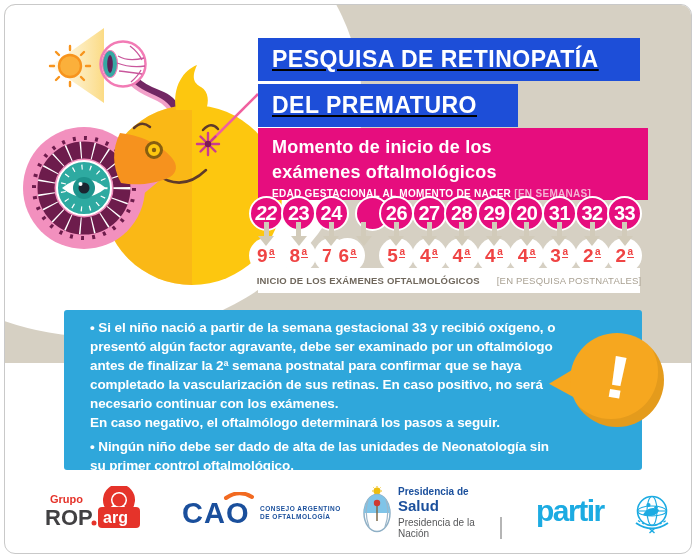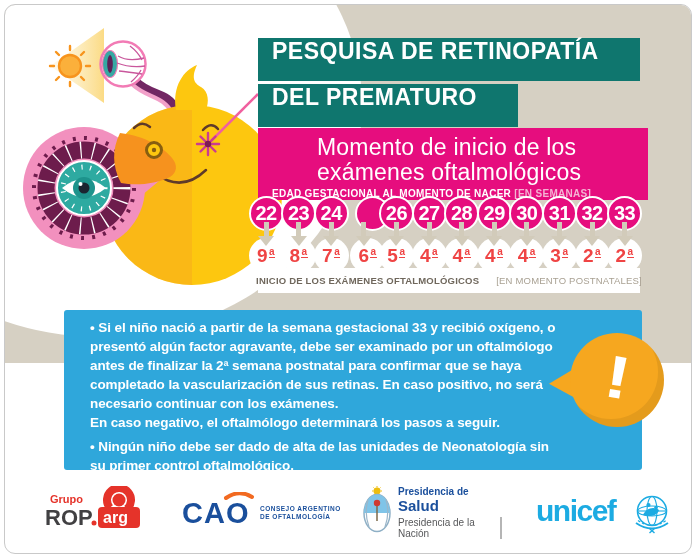--- a/index.html
+++ b/index.html
@@ -4,30 +4,30 @@
 <style>
   html,body{margin:0;padding:0;background:#ffffff;}
   #stage{position:relative;width:696px;height:558px;background:#fff;
          font-family:"Liberation Sans",sans-serif;overflow:hidden;}
   .frame{position:absolute;left:4px;top:4px;width:686px;height:548px;
          border:1px solid #c9c9c9;border-radius:11px;pointer-events:none;z-index:60;}
   .beige{position:absolute;left:5px;top:5px;width:686px;height:358px;
          background:#d6d0c3;border-radius:10px 10px 0 0;overflow:hidden;z-index:1;}
   .illu{position:absolute;left:-5px;top:-5px;width:696px;height:558px;}
 
-  .titlebox{position:absolute;background:#0f766e;display:flex;
-            padding-left:14px;box-sizing:border-box;z-index:10;}
+  .titlebox{position:absolute;background:#1d4ed8;display:flex;align-items:center;
+            padding-left:14px;box-sizing:border-box;z-index:10;text-decoration:underline;}
   .t1{left:258px;top:38px;width:382px;height:43px;}
   .t2{left:258px;top:84px;width:260px;height:43px;}
   .titlebox span{color:#fff;font-weight:bold;font-size:23px;letter-spacing:.5px;}
 
   .pinkbox{position:absolute;left:258px;top:128px;width:390px;height:72px;
            background:#e60d7e;z-index:9;box-sizing:border-box;padding:7px 0 0 14px;}
-  .pink-heading{color:#fff;font-weight:normal;font-size:23px;line-height:25px;
-                white-space:pre-line;letter-spacing:.2px;margin-left:45px;}
+  .pink-heading{color:#fff;font-weight:bold;font-size:18px;line-height:25px;
+                white-space:pre-line;letter-spacing:.2px;}
   .pink-sub{margin-top:3px;font-size:10px;font-weight:bold;letter-spacing:.3px;}
   .pink-sub .b{color:#fff;} .pink-sub .l{color:#f4b3d3;font-weight:bold;}
 
   .gcircle{position:absolute;top:196px;width:35px;height:35px;border-radius:50%;
            background:#e60d7e;border:2.2px solid #fff;box-sizing:border-box;
            color:#fff;font-weight:bold;font-size:20px;line-height:30px;text-align:center;
            letter-spacing:-.5px;z-index:11;}
   .wcircle{position:absolute;top:238px;width:35px;height:35px;border-radius:50%;
            background:#fff;color:#ef4444;font-weight:bold;font-size:19px;line-height:35px;
            text-align:center;z-index:11;}
@@ -167,29 +167,29 @@
   <div class="pinkbox">
     <div class="pink-heading">Momento de inicio de los
 exámenes oftalmológicos</div>
     <div class="pink-sub">
       <span class="b">EDAD GESTACIONAL AL MOMENTO DE NACER</span>
       <span class="l">[EN SEMANAS]</span>
     </div>
   </div>
 
   <div id="gest-row">
-      <div class="gcircle" style="left: 248.5px;">22</div>
+      <div class="gcircle" style="left: 248.5px; font-style: italic;">22</div>
       <div class="gcircle" style="left: 281.1px;">23</div>
       <div class="gcircle" style="left: 313.7px;">24</div>
       <div class="gcircle" style="left: 355px; padding-left: 28px;">25</div>
       <div class="gcircle" style="left: 378.9px;">26</div>
       <div class="gcircle" style="left: 411.5px;">27</div>
       <div class="gcircle" style="left: 444.1px;">28</div>
       <div class="gcircle" style="left: 476.7px;">29</div>
-      <div class="gcircle" style="left: 509.3px;">30</div>
+      <div class="gcircle" style="left: 509.3px;">20</div>
       <div class="gcircle" style="left: 541.9px;">31</div>
       <div class="gcircle" style="left: 574.5px;">32</div>
       <div class="gcircle" style="left: 607.1px;">33</div>
     </div>
   <div id="arrow-row">
       <div class="arrow" style="left: 258px;">
         <div class="shaft"></div>
         <div class="head"></div>
       </div>
       <div class="arrow" style="left: 290.6px;">
@@ -234,34 +234,34 @@
       </div>
       <div class="arrow" style="left: 616.6px;">
         <div class="shaft"></div>
         <div class="head"></div>
       </div>
     </div>
   <div id="exam-row">
       <div class="wcircle" style="left: 248.5px;"><span>9</span><span class="ord">a</span></div>
       <div class="wcircle" style="left: 281.1px;"><span>8</span><span class="ord">a</span></div>
       <div class="wcircle" style="left: 313.7px;"><span>7</span><span class="ord">a</span></div>
-      <div class="wcircle" style="left: 350px;"><span>6</span><span class="ord">a</span></div>
+      <div class="wcircle" style="left: 330px;"><span>6</span><span class="ord">a</span></div>
       <div class="wcircle" style="left: 378.9px;"><span>5</span><span class="ord">a</span></div>
       <div class="wcircle" style="left: 411.5px;"><span>4</span><span class="ord">a</span></div>
       <div class="wcircle" style="left: 444.1px;"><span>4</span><span class="ord">a</span></div>
       <div class="wcircle" style="left: 476.7px;"><span>4</span><span class="ord">a</span></div>
       <div class="wcircle" style="left: 509.3px;"><span>4</span><span class="ord">a</span></div>
       <div class="wcircle" style="left: 541.9px;"><span>3</span><span class="ord">a</span></div>
       <div class="wcircle" style="left: 574.5px;"><span>2</span><span class="ord">a</span></div>
       <div class="wcircle" style="left: 607.1px;"><span>2</span><span class="ord">a</span></div>
     </div>
 
   <div class="caption-strip">
     <span class="b">INICIO DE LOS EXÁMENES OFTALMOLÓGICOS</span>
-    <span class="l">[EN MOMENTO POSTNATALES]</span>
+    <span class="l">[EN PESQUISA POSTNATALES]</span>
   </div>
 
   <div class="bluebox">
     <p class="note">• Si el niño nació a partir de la semana gestacional 33 y recibió oxígeno, o
 presentó algún factor agravante, debe ser examinado por un oftalmólogo
 antes de finalizar la 2ª semana postnatal para confirmar que se haya
 completado la vascularización de sus retinas. En caso positivo, no será
 necesario continuar con los exámenes.
 En caso negativo, el oftalmólogo determinará los pasos a seguir.</p>
     <p class="note note2">• Ningún niño debe ser dado de alta de las unidades de Neonatología sin
@@ -308,21 +308,21 @@
       <circle cx="15" cy="17" r="3.2" fill="#cf3930"></circle>
       <path d="M 6,14 Q 2,27 7,41" fill="none" stroke="#9bb6c9" stroke-width="1.2"></path>
       <path d="M 24,14 Q 28,27 23,41" fill="none" stroke="#9bb6c9" stroke-width="1.2"></path>
     </svg>
     <span class="l1">Presidencia de</span>
     <span class="l2">Salud</span>
     <span class="l3">Presidencia de la Nación</span>
   </div>
 
   <div class="logo uni">
-    <span class="word">unicef</span>
+    <span class="word">partir</span>
     <svg width="44" height="44" viewBox="0 0 44 44">
       <g fill="none" stroke="#1cabe2">
         <circle cx="22" cy="19" r="14.5" stroke-width="1.6"></circle>
         <ellipse cx="22" cy="19" rx="14.5" ry="5" stroke-width="1.1"></ellipse>
         <ellipse cx="22" cy="19" rx="5" ry="14.5" stroke-width="1.1"></ellipse>
         <line x1="7.5" y1="19" x2="36.5" y2="19" stroke-width="1.1"></line>
         <path d="M 6,31 Q 22,42 38,31" stroke-width="1.8"></path>
         <path d="M 8,28.5 Q 22,38 36,28.5" stroke-width="1.4" stroke-dasharray="2.5 2"></path>
         <line x1="19.5" y1="36.5" x2="24.5" y2="41" stroke-width="1.4"></line>
         <line x1="24.5" y1="36.5" x2="19.5" y2="41" stroke-width="1.4"></line>

